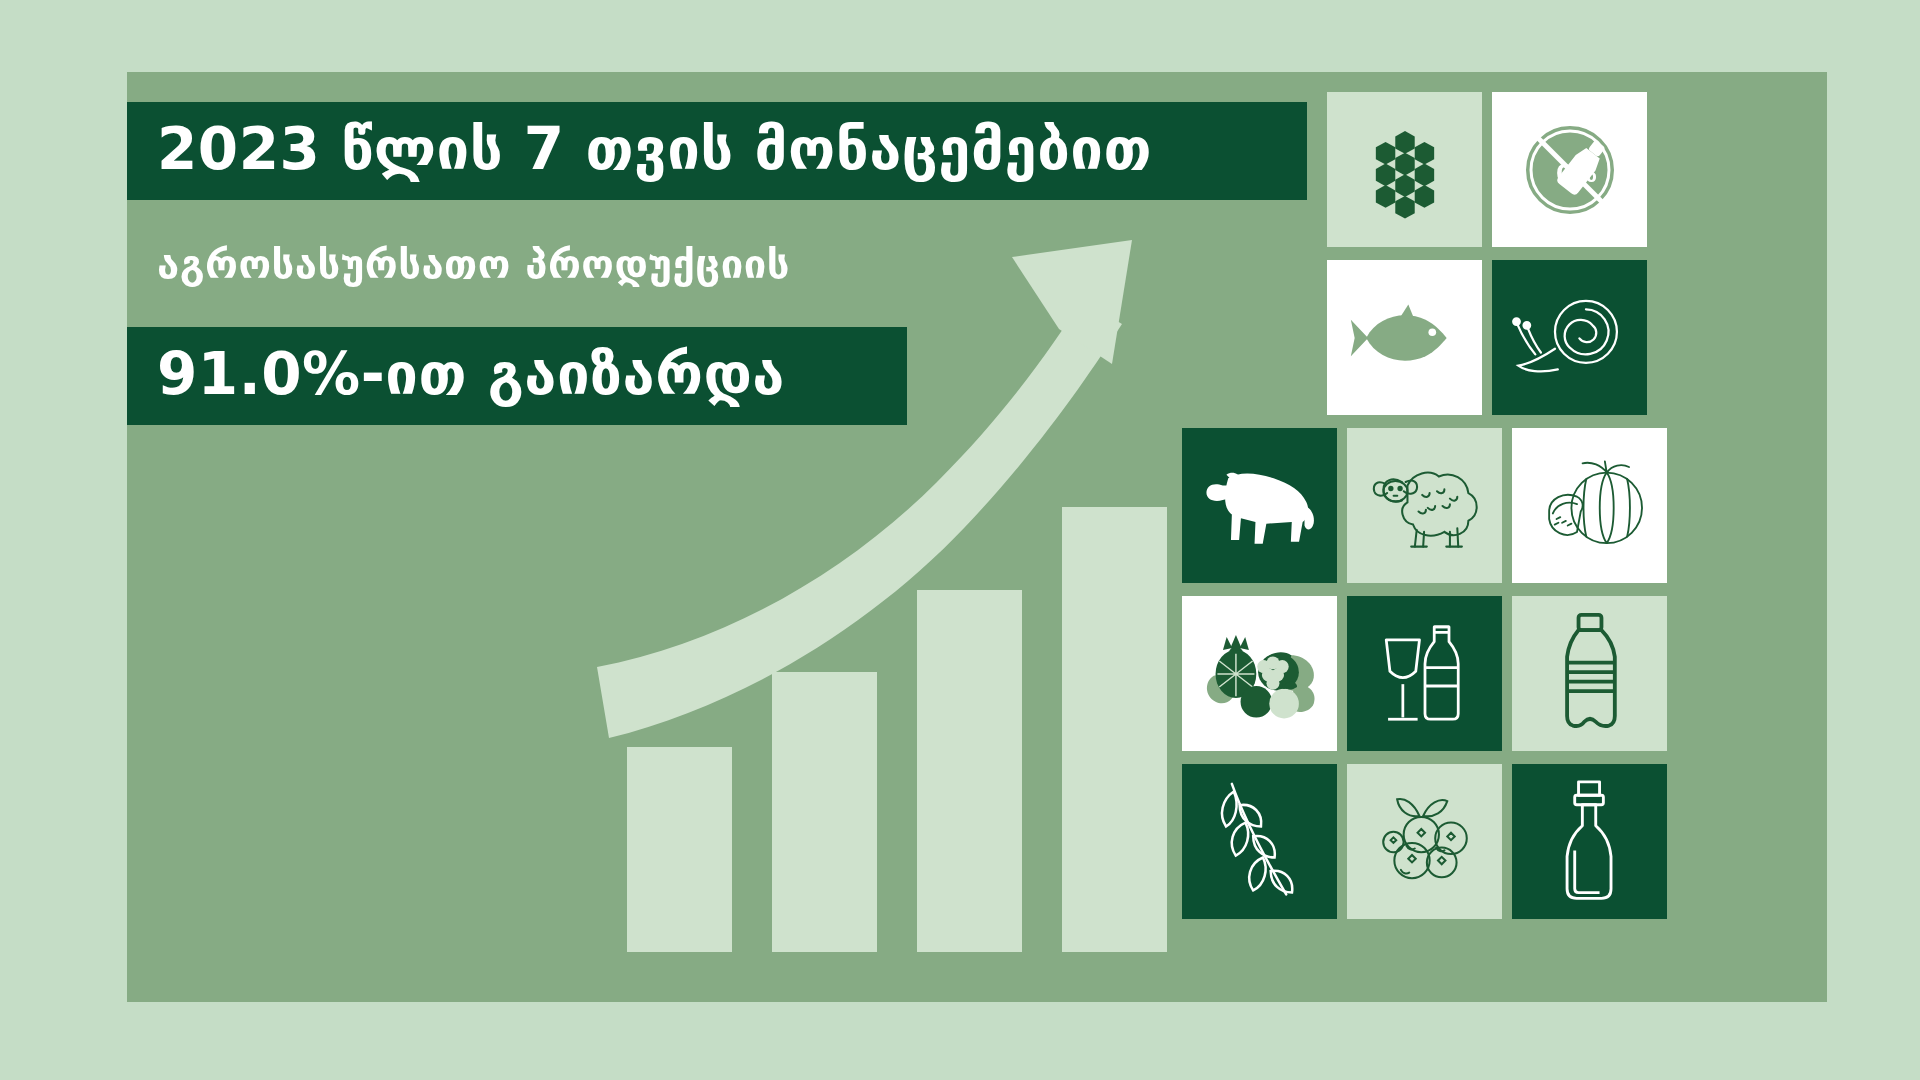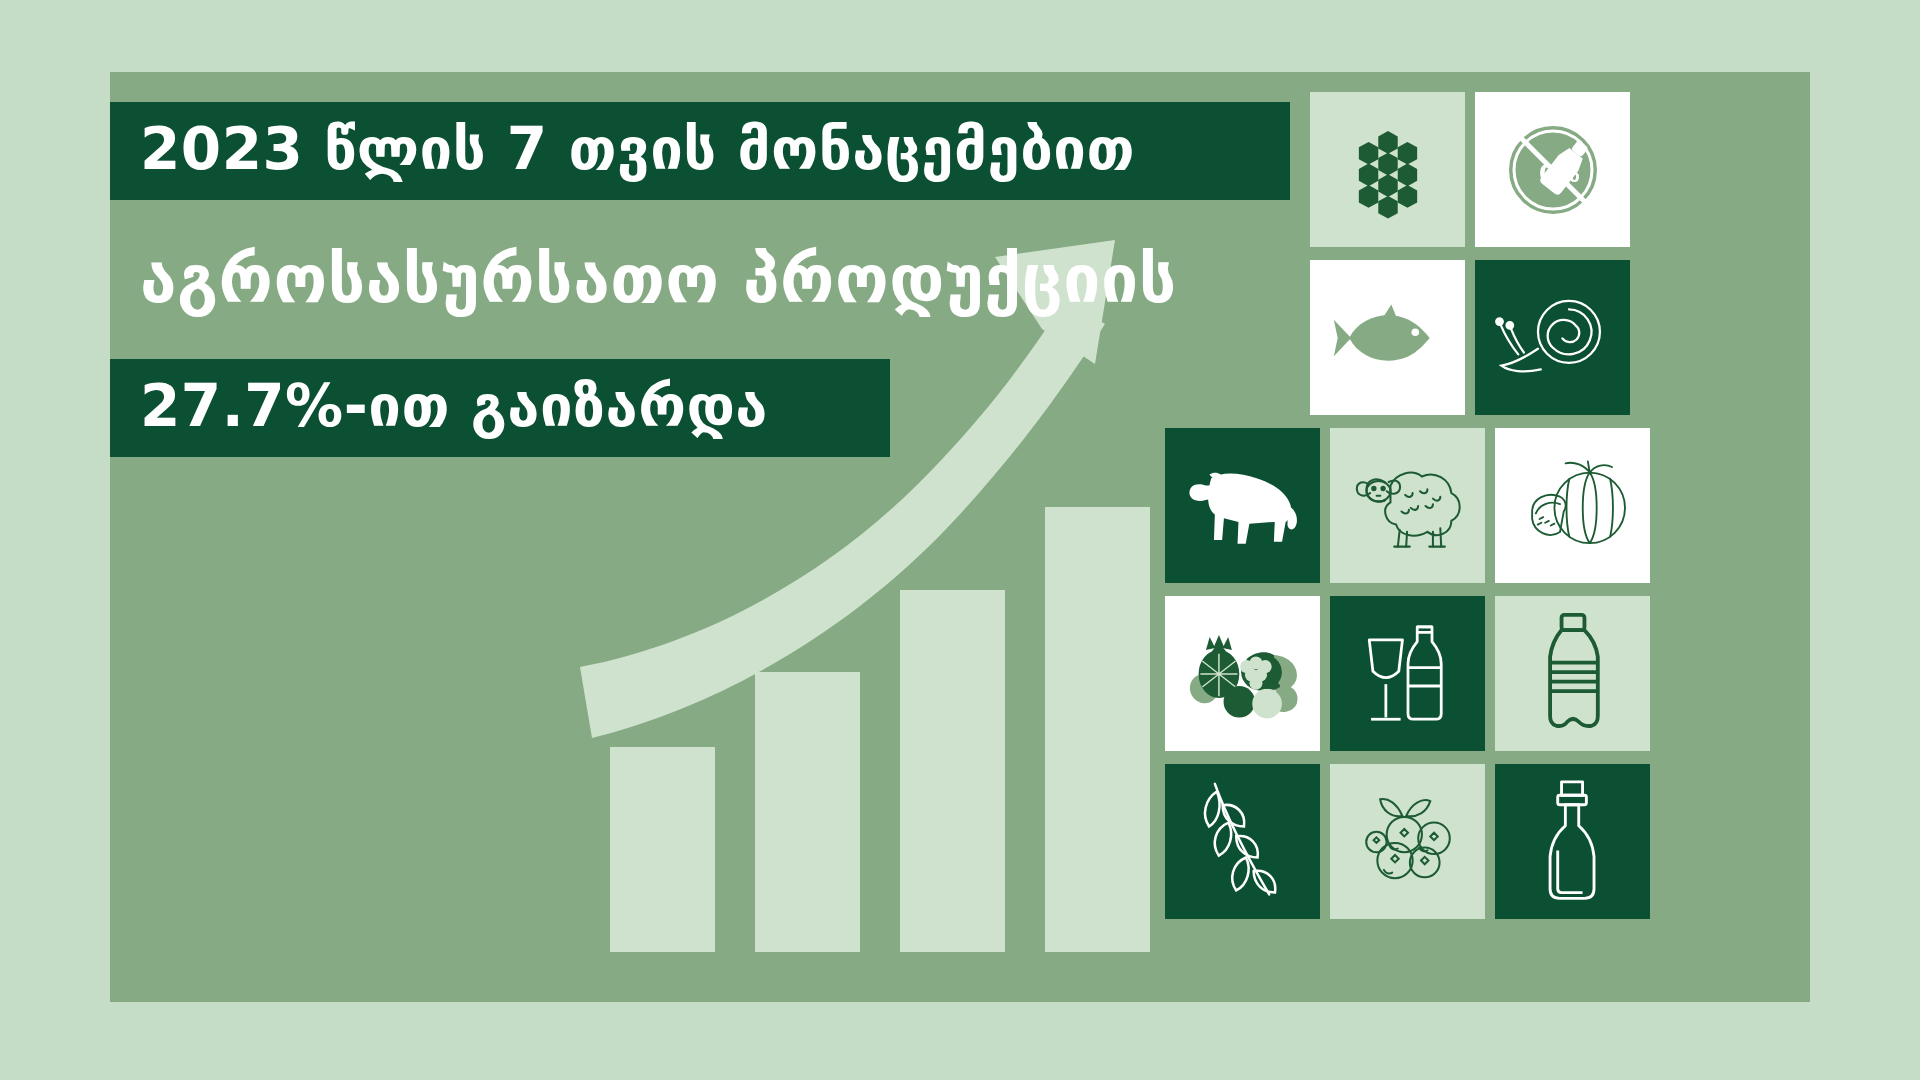--- a/index.html
+++ b/index.html
@@ -14,21 +14,21 @@
   #stage {
     position: relative;
     width: 1920px;
     height: 1080px;
     background: #c5ddc6;
   }
 
   
   #panel {
     position: absolute;
-    left: 110px;
+    left: 127px;
     top: 72px;
     width: 1700px;
     height: 930px;
     background: #86ab84;
     overflow: hidden;
   }
 
   
   #chart {
     position: absolute;
@@ -63,21 +63,21 @@
     line-height: 1.0;
     letter-spacing: 0.5px;
   }
 
   #headline {
     margin: 40px 0 0 30px;
     width: 1080px;
   }
   #headline .hl-line {
     color: #ffffff;
-    font-size: 66px;
+    font-size: 40px;
     line-height: 1.22;
     letter-spacing: 0.5px;
     font-weight: 700;
     white-space: nowrap;
   }
 
   #band-growth {
     width: 780px;
     margin-top: 38px;
     margin-left: 0;
@@ -145,21 +145,21 @@
 
       <div class="band" id="band-date">
         <span class="band-text">2023 წლის 7 თვის მონაცემებით</span>
       </div>
 
       <div id="headline">
         <div class="hl-line">აგროსასურსათო პროდუქციის</div>
       </div>
 
       <div class="band" id="band-growth">
-        <span class="band-text">27.7%-ით გაიზარდა</span>
+        <span class="band-text">91.0%-ით გაიზარდა</span>
       </div>
 
     </div>
 
     <div id="mosaic">
 
       <div class="tile bg-pale" style="left:145px; top:0px; width:155px; height:155px;">
         <span>
           <svg width="108" height="108" viewBox="0 0 100 100">
             <g fill="#1c5b33">

